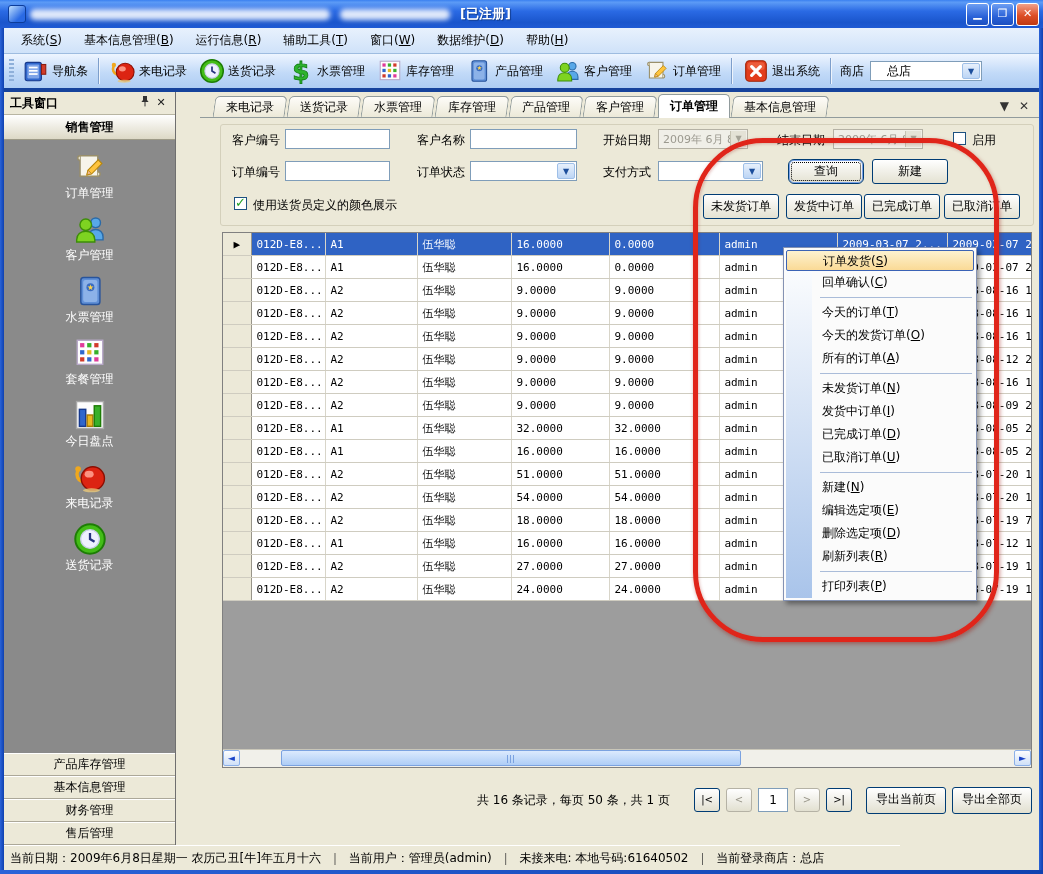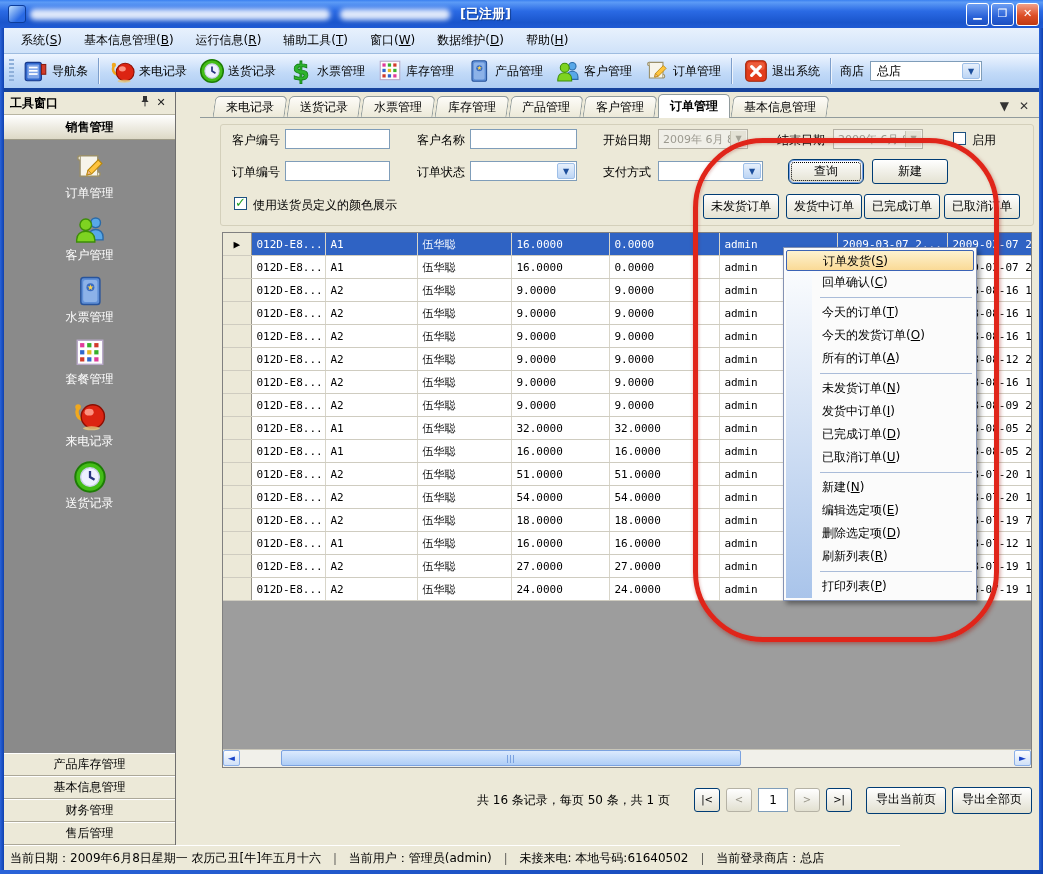--- a/index.html
+++ b/index.html
@@ -36,21 +36,21 @@
     background:linear-gradient(180deg,#eef5ff,#c2daf8 55%,#aecdf3);
     display:flex;align-items:center;padding-left:2px;box-sizing:border-box;
   }
   .tb-grip{width:5px;height:24px;margin:0 3px;
     background:repeating-linear-gradient(180deg,#8fb0da 0 2px,transparent 2px 4px);}
   .tb-item{display:flex;align-items:center;gap:3px;padding:2px 6px;border-radius:3px;}
   .tb-item svg{width:26px;height:26px;}
   .tb-sep{width:1px;height:26px;background:#7d9ecb;border-right:1px solid #eef4fc;margin:0 4px;}
   .shop-box{display:flex;align-items:center;gap:6px;margin-left:4px;}
   .xp-select{background:#fff;border:1px solid #7f9db9;height:20px;display:flex;align-items:center;
-    padding-left:6px;box-sizing:border-box;position:relative;}
+    padding-left:16px;box-sizing:border-box;position:relative;}
   .xp-select .arrow{position:absolute;right:1px;top:1px;bottom:1px;width:16px;
     background:linear-gradient(180deg,#e7f0fc,#bcd5f5);border:1px solid #9ebfe8;border-radius:2px;
     color:#1c4e9c;font-size:8px;line-height:16px;text-align:center;}
   .dark-strip{position:absolute;left:4px;top:88px;width:1035px;height:4px;background:#16439c;}
   .win-edge{position:absolute;background:linear-gradient(90deg,#2a63d8,#0f41b0);}
   
   .sidebar{position:absolute;left:4px;top:92px;width:172px;height:753px;background:#8a8a8a;
     border-right:1px solid #6f6f6f;box-sizing:border-box;}
   .sb-title{height:22px;background:#ece9d8;border-bottom:1px solid #b8b5a2;display:flex;align-items:center;
     padding:0 6px;font-weight:bold;}
@@ -350,20 +350,31 @@
             <rect x="15" y="5" width="3" height="3" fill="#d23b2a"></rect>
             <rect x="5" y="10" width="3" height="3" fill="#2f66cc"></rect>
             <rect x="10" y="10" width="3" height="3" fill="#e8b820"></rect>
             <rect x="15" y="10" width="3" height="3" fill="#38b02a"></rect>
             <rect x="5" y="15" width="3" height="3" fill="#d23b2a"></rect>
             <rect x="10" y="15" width="3" height="3" fill="#2f66cc"></rect>
             <rect x="15" y="15" width="3" height="3" fill="#e03a9a"></rect>
           </svg>
         </span>
         <span class="lbl">套餐管理</span>
+      </div>
+      <div class="sb-item">
+        <span style="display:inline-flex;">
+          <svg viewBox="0 0 24 24">
+            <rect x="2.5" y="2.5" width="19" height="19" fill="#fdfdfd" stroke="#a8a8a8"></rect>
+            <rect x="4.5" y="8" width="4.5" height="12" fill="#2f66cc" stroke="#17398c"></rect>
+            <rect x="10" y="12" width="4" height="8" fill="#e8b820" stroke="#a87c08"></rect>
+            <rect x="15" y="5.5" width="4.5" height="14.5" fill="#38b02a" stroke="#1d7d05"></rect>
+          </svg>
+        </span>
+        <span class="lbl">今日盘点</span>
       </div>
       <div class="sb-item">
         <span style="display:inline-flex;">
           <svg viewBox="0 0 24 24">
             <path d="M6 15c-2.6-1-4-4.2-2.8-7" stroke="#f0a81e" stroke-width="2.4" fill="none" stroke-linecap="round"></path>
             <circle cx="3.6" cy="6.4" r="2" fill="#f0a81e"></circle>
             <circle cx="14" cy="13" r="8.2" fill="#dc2412" stroke="#8c0e02"></circle>
             <ellipse cx="11.4" cy="10" rx="3.2" ry="2.4" fill="#ff9e8e" opacity=".9"></ellipse>
             <ellipse cx="13" cy="21.4" rx="6" ry="1.4" fill="#e8c87a" opacity=".8"></ellipse>
           </svg>

